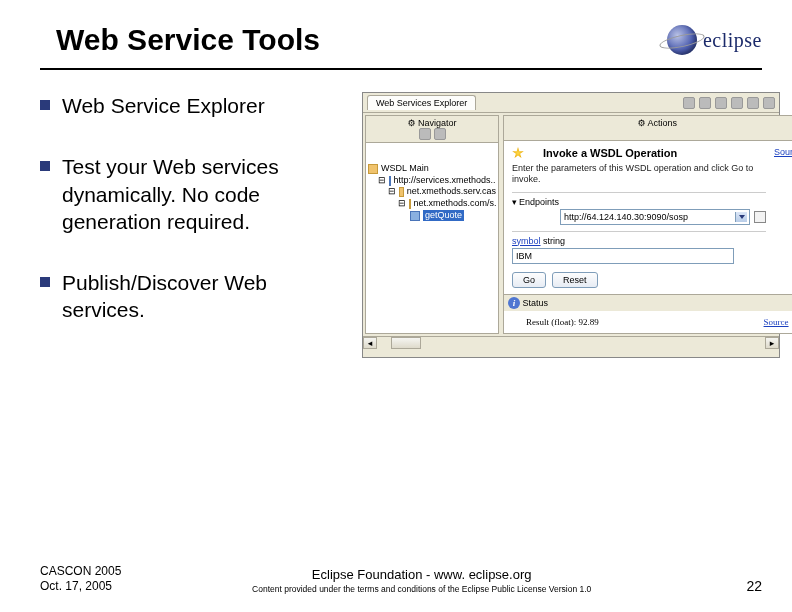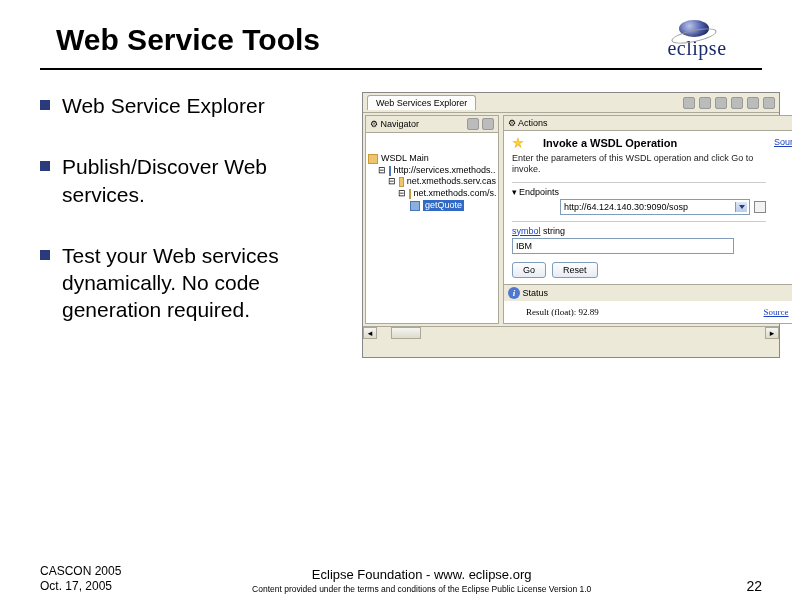--- a/index.html
+++ b/index.html
@@ -29,21 +29,20 @@
     font-weight: bold;
     color: #000;
   }
   .eclipse-logo {
     width: 130px;
     height: 40px;
     display: flex;
     align-items: center;
     justify-content: flex-end;
     position: relative;
-    flex-direction: column;
   }
   .eclipse-logo .orb {
     width: 30px; height: 30px;
     border-radius: 50%;
     background: radial-gradient(circle at 35% 35%, #b9c2e6 0%, #4d5eaf 55%, #1b2a6a 100%);
     box-shadow: inset -2px -2px 4px rgba(0,0,0,.3);
     margin-right: 6px;
     position: relative;
   }
   .eclipse-logo .orb::before {
@@ -140,20 +139,21 @@
     flex-direction: column;
   }
   .pane-head {
     background: #ece9d8;
     border-bottom: 1px solid #aca899;
     padding: 2px 4px;
     display: flex;
     justify-content: space-between;
     align-items: center;
     font-size: 9px;
+    flex-direction: column;
   }
   .pane-head .pi { display: flex; gap: 3px; }
   .tree {
     padding: 20px 2px;
     font-size: 9px;
     line-height: 1.3;
   }
   .tree .node { display: flex; align-items: center; gap: 3px; white-space: nowrap; overflow: hidden; }
   .tree .ind1 { padding-left: 10px; }
   .tree .ind2 { padding-left: 20px; }
@@ -320,25 +320,25 @@
 
   <div class="body">
     <div class="bullets">
       <ul>
         <li>
           <span class="sq"></span>
           <span class="txt">Web Service Explorer</span>
         </li>
         <li>
           <span class="sq"></span>
-          <span class="txt">Publish/Discover Web services.</span>
+          <span class="txt">Test your Web services dynamically. No code generation required.</span>
         </li>
         <li>
           <span class="sq"></span>
-          <span class="txt">Test your Web services dynamically. No code generation required.</span>
+          <span class="txt">Publish/Discover Web services.</span>
         </li>
       </ul>
     </div>
 
     <div class="shot">
       <div class="tabbar">
         <div class="tabs">
           <div class="tab">Web Services Explorer</div>
         </div>
         <div class="toolbar-icons">

